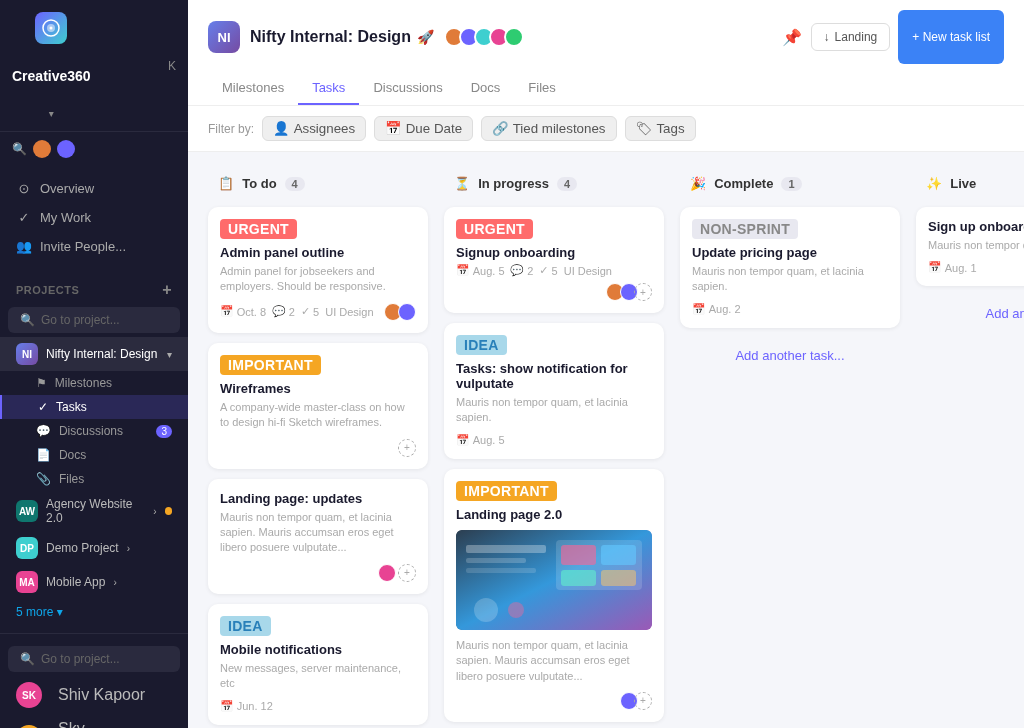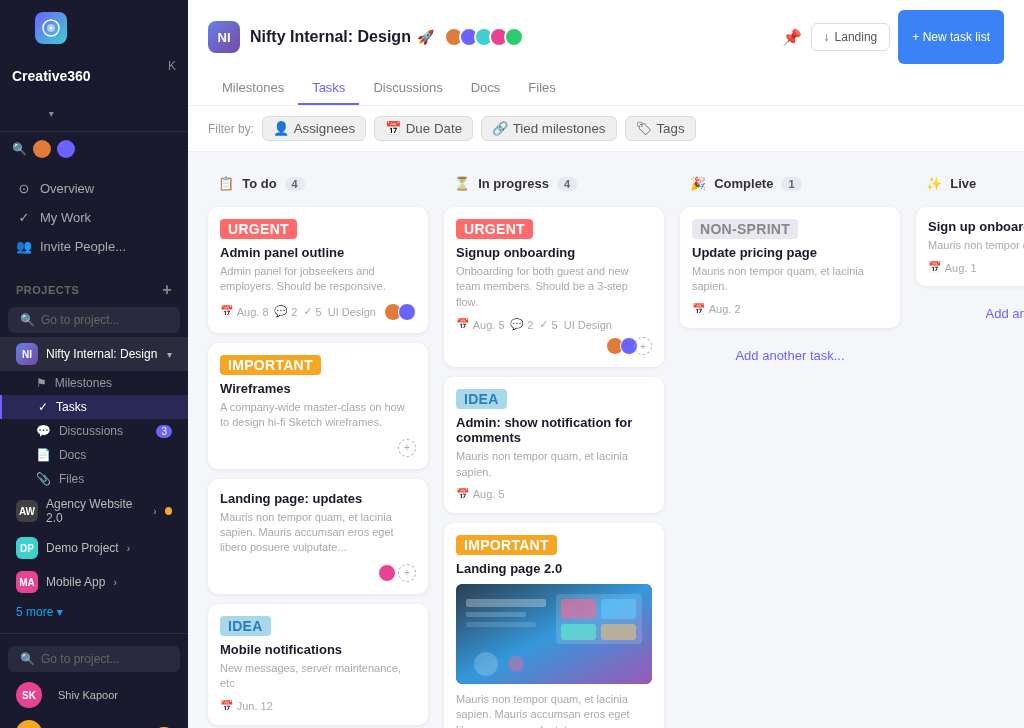--- a/index.html
+++ b/index.html
@@ -36,21 +36,21 @@
     .project-sub-item.active { color: white; background: rgba(108,99,255,0.2); border-left: 2px solid #6c63ff; }
 
     .sidebar-5more { padding: 6px 16px; color: #0ea5e9; font-size: 12px; cursor: pointer; }
 
     .dm-section { padding: 8px 0; border-top: 1px solid #2a2a3e; margin-top: 8px; }
     .dm-header { display: flex; align-items: center; justify-content: space-between; padding: 6px 16px; color: #666; font-size: 11px; font-weight: 600; text-transform: uppercase; }
     .dm-view-all { color: #888; font-size: 11px; cursor: pointer; }
     .dm-search { display: flex; align-items: center; gap: 6px; padding: 6px 12px; margin: 4px 8px; background: #2a2a3e; border-radius: 6px; color: #888; font-size: 12px; }
     .dm-person { display: flex; align-items: center; gap: 16px; padding: 6px 16px; cursor: pointer; }
     .dm-avatar { width: 26px; height: 26px; border-radius: 50%; flex-shrink: 0; display: flex; align-items: center; justify-content: center; font-size: 10px; color: white; font-weight: bold; }
-    .dm-name { color: #bbb; font-size: 11px; }
+    .dm-name { color: #bbb; font-size: 16px; }
     .dm-badge { background: #f5a623; color: white; border-radius: 10px; font-size: 10px; padding: 1px 5px; margin-left: auto; }
     .dm-multi-avatar { display: flex; }
     .dm-multi-avatar .dm-avatar { width: 20px; height: 20px; font-size: 8px; margin-left: -6px; }
     .dm-multi-avatar .dm-avatar:first-child { margin-left: 0; }
 
     
     #main { flex: 1; display: flex; flex-direction: column; overflow: hidden; background: white; }
 
     
     .main-header { padding: 10px 20px 0; border-bottom: 1px solid #eee; background: white; }
@@ -176,21 +176,21 @@
   <div class="project-sub-item">
     <span>📄</span>
     <span>Docs</span>
   </div>
   <div class="project-sub-item">
     <span>📎</span>
     <span>Files</span>
   </div>
 
   <div class="project-item">
-    <div class="project-avatar" style="background:#404040;">AW</div>
+    <div class="project-avatar" style="background:#0f766e;">AW</div>
     <span style="font-size:12px;">Agency Website 2.0</span>
     <span style="color:#aaa;font-size:10px;"> ›</span>
     <span class="proj-dot"></span>
   </div>
   <div class="project-item">
     <div class="project-avatar" style="background:#3ecfcf;">DP</div>
     <span style="font-size:12px;">Demo Project</span>
     <span style="color:#aaa;font-size:10px;"> ›</span>
   </div>
   <div class="project-item">
@@ -308,21 +308,21 @@
         <span class="col-count">4</span>
       </div>
 
       <div class="task-card">
         <span class="tag-badge tag-urgent">URGENT</span>
         <div class="task-title">Admin panel outline</div>
         <div class="task-desc">Admin panel for jobseekers and employers. Should be responsive.</div>
         <div class="task-meta">
           <span class="task-meta-item">
             <span>📅</span>
-            <span>Aug. 8</span>
+            <span>Oct. 8</span>
           </span>
           <span class="task-meta-item">
             <span>💬</span>
             <span>2</span>
           </span>
           <span class="task-meta-item">
             <span>✓</span>
             <span>5</span>
           </span>
           <span class="task-meta-item">
@@ -375,21 +375,20 @@
     <div class="kanban-col">
       <div class="col-header">
         <span>⏳</span>
         <span>In progress</span>
         <span class="col-count">4</span>
       </div>
 
       <div class="task-card">
         <span class="tag-badge tag-urgent">URGENT</span>
         <div class="task-title">Signup onboarding</div>
-        <div class="task-desc">Onboarding for both guest and new team members. Should be a 3-step flow.</div>
         <div class="task-meta">
           <span class="task-meta-item">
             <span>📅</span>
             <span>Aug. 5</span>
           </span>
           <span class="task-meta-item">
             <span>💬</span>
             <span>2</span>
           </span>
           <span class="task-meta-item">
@@ -402,21 +401,21 @@
           <div class="task-avatars">
             <div class="task-av" style="background:#e07b39;"></div>
             <div class="task-av" style="background:#6c63ff;"></div>
             <div class="plus-circle">+</div>
           </div>
         </div>
       </div>
 
       <div class="task-card">
         <span class="tag-badge tag-idea">IDEA</span>
-        <div class="task-title">Admin: show notification for comments</div>
+        <div class="task-title">Tasks: show notification for vulputate</div>
         <div class="task-desc">Mauris non tempor quam, et lacinia sapien.</div>
         <div class="task-meta">
           <span class="task-meta-item">
             <span>📅</span>
             <span>Aug. 5</span>
           </span>
         </div>
       </div>
 
       <div class="task-card">

